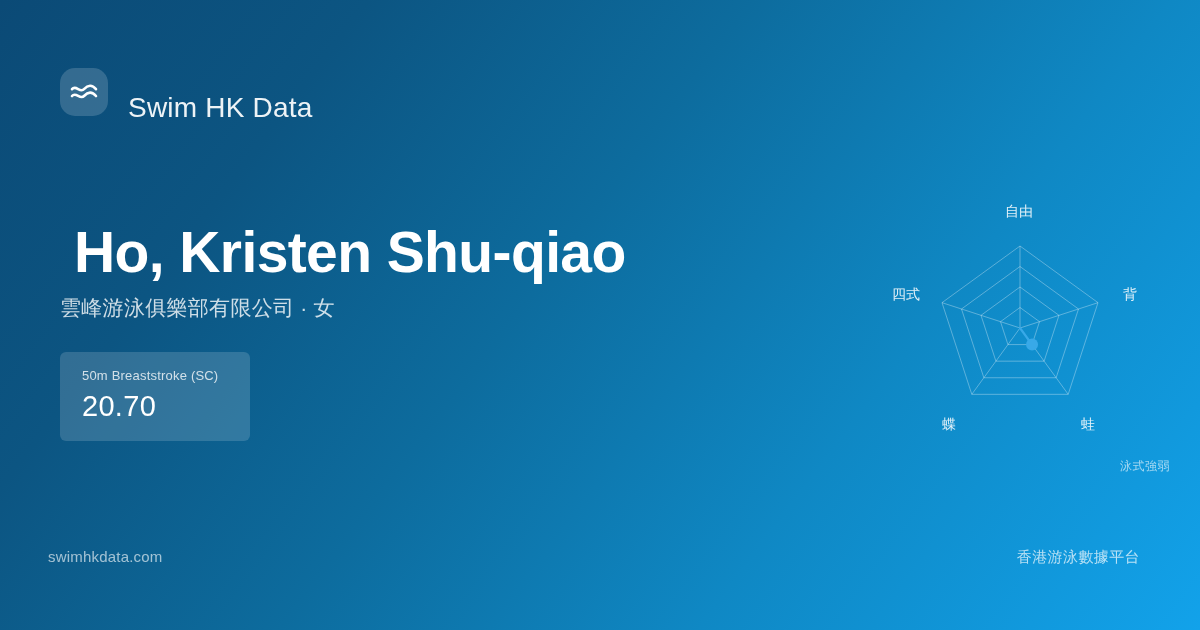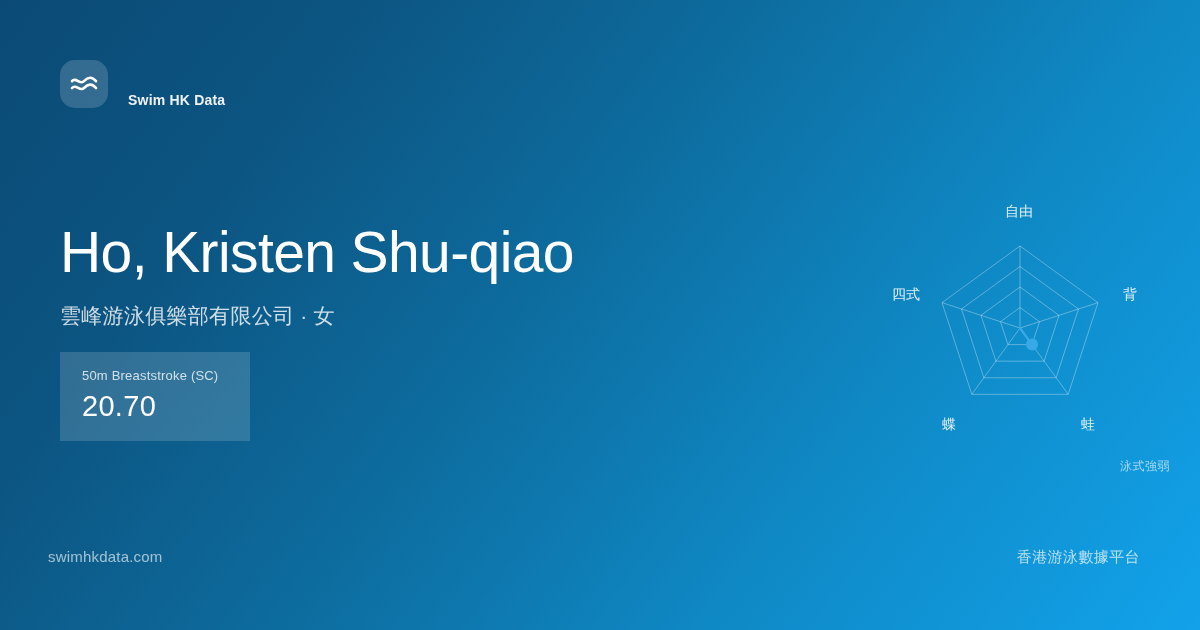--- a/index.html
+++ b/index.html
@@ -13,43 +13,43 @@
 
   
   .brand { position:absolute; left:60px; top:60px; display:flex; align-items:center; gap:20px; }
   .brand-logo {
     width:48px; height:48px; border-radius:15px;
     background:rgba(255,255,255,0.17);
     display:flex; align-items:center; justify-content:center;
   }
   .brand-logo svg { display:block; }
   .brand-name {
-    font-size:14px; font-weight:700; letter-spacing:.2px;
+    font-size:28px; font-weight:400; letter-spacing:.2px;
     color:rgba(255,255,255,0.93);
     margin-top:32px;
   }
 
   
   .hero { position:absolute; left:60px; top:222px; width:620px; }
   .athlete-name {
-    font-size:57px; line-height:1.08; font-weight:400;
-    letter-spacing:-.6px; color:#ffffff; white-space:nowrap;
+    font-size:57px; line-height:1.08; font-weight:700;
+    letter-spacing:-.6px; color:#ffffff; white-space:nowrap;margin-left:14px;
   }
   .athlete-meta {
-    margin-top:18px; font-size:21px; font-weight:400;
+    margin-top:10px; font-size:21px; font-weight:400;
     color:rgba(255,255,255,0.80); letter-spacing:.3px;
   }
   .meta-dot { padding:0 6px; }
 
   
   .stat-card {
     position:absolute; left:60px; top:352px;
     min-width:190px; padding:16px 22px 18px 22px;
     background:rgba(255,255,255,0.155);
-    border-radius:0;
+    border-radius:6px;
   }
   .stat-label {
     font-size:13px; color:rgba(255,255,255,0.78);
     letter-spacing:.2px; white-space:nowrap;
   }
   .stat-value {
     margin-top:7px; font-size:29px; font-weight:400;
     color:#fff; letter-spacing:.3px;
   }
 

